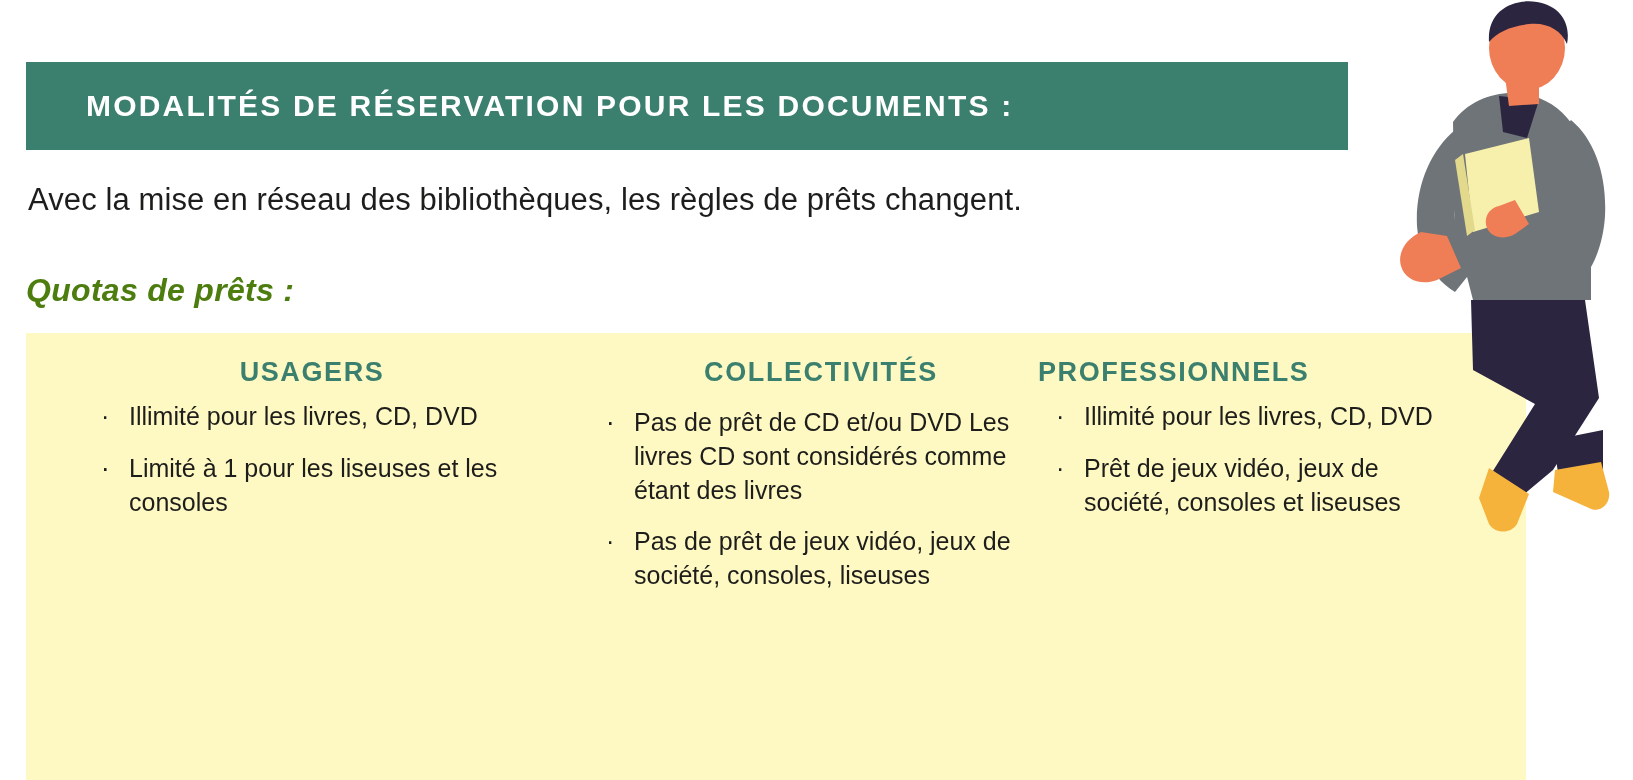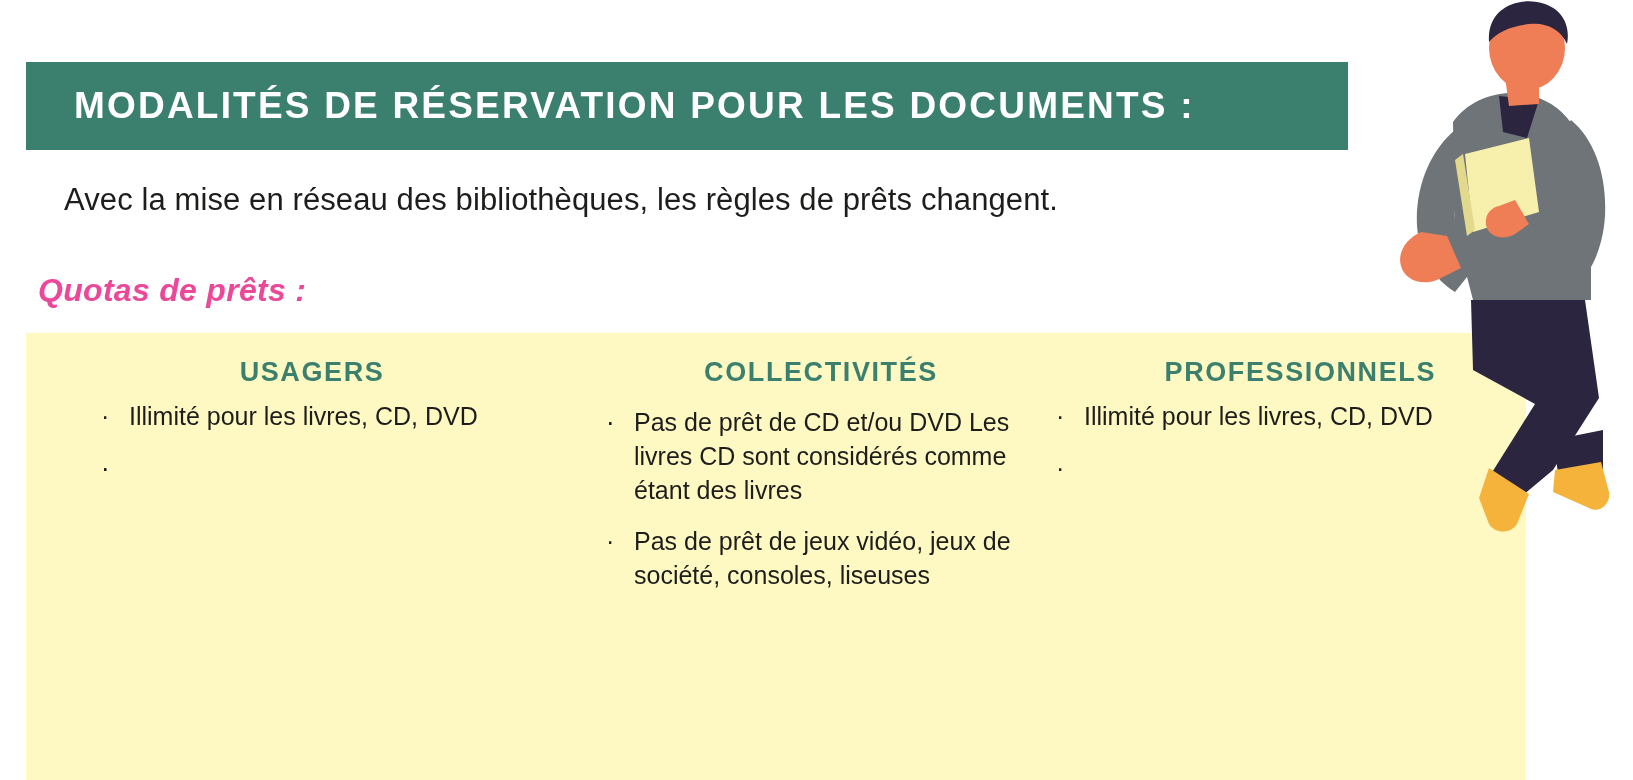--- a/index.html
+++ b/index.html
@@ -22,48 +22,47 @@
     left: 26px;
     top: 62px;
     width: 1322px;
     height: 88px;
     background: #3b7f6e;
     display: flex;
     align-items: center;
   }
   #title-text {
     color: #ffffff;
-    font-size: 37px;
+    font-size: 30px;
     font-weight: bold;
     letter-spacing: 2.2px;
-    padding-left: 48px;
+    padding-left: 60px;
     white-space: nowrap;
   }
 
   
   #intro {
     position: absolute;
     left: 28px;
     top: 182px;
     font-size: 31px;
     color: #1d1d1b;
     letter-spacing: 0.1px;
     white-space: nowrap;
-    margin-left: 36px;
   }
 
   
   #subtitle {
     position: absolute;
-    left: 38px;
+    left: 26px;
     top: 272px;
     font-size: 32px;
     font-weight: bold;
     font-style: italic;
-    color: #ec4899;
+    color: #4d7c0f;
     letter-spacing: 0.3px;
     white-space: nowrap;
   }
 
   
   #quota-panel {
     position: absolute;
     left: 26px;
     top: 333px;
     width: 1500px;
@@ -83,21 +82,21 @@
     text-align: center;
     color: #3b7f6e;
     font-size: 27px;
     font-weight: bold;
     letter-spacing: 1.6px;
     margin-top: 24px;
     margin-bottom: 12px;
     white-space: nowrap;
   }
   #col-usagers .col-head { padding-right: 8px; }
-  #col-profess .col-head { text-align: right; padding-left: 2px; }
+  #col-profess .col-head { text-align: left; padding-left: 2px; }
 
   ul.bullets {
     list-style: none;
     margin: 0;
     padding: 0;
   }
   ul.bullets li {
     position: relative;
     padding-left: 48px;
     margin-bottom: 18px;
@@ -135,38 +134,38 @@
 
 <div id="subtitle">Quotas de prêts :</div>
 
 <div id="quota-panel">
 
   <div class="column" id="col-usagers">
     <div class="col-head">USAGERS</div>
     <ul class="bullets">
       <li><span class="dot">·</span><span>Illimité pour les livres, CD, DVD</span></li>
       <li><span class="dot">·</span></li>
-      <li><span class="dot">·</span></li>
+      <li><span class="dot">·</span><span>Limité à 1 pour les liseuses et les consoles</span></li>
     </ul>
   </div>
 
   <div class="column" id="col-collect">
     <div class="col-head">COLLECTIVITÉS</div>
     <ul class="bullets">
       <li><span class="dot">·</span></li>
       <li><span class="dot">·</span><span>Pas de prêt de CD et/ou DVD Les livres CD sont considérés comme étant des livres</span></li>
       <li><span class="dot">·</span><span>Pas de prêt de jeux vidéo, jeux de société, consoles, liseuses</span></li>
     </ul>
   </div>
 
   <div class="column" id="col-profess">
     <div class="col-head">PROFESSIONNELS</div>
     <ul class="bullets">
       <li><span class="dot">·</span><span>Illimité pour les livres, CD, DVD</span></li>
-      <li><span class="dot">·</span></li>
+      <li><span class="dot">·</span><span>Prêt de jeux vidéo, jeux de société, consoles et liseuses</span></li>
     </ul>
   </div>
 
 </div>
 
 <svg id="illustration" viewBox="0 0 330 560" aria-hidden="true">
 
   <path d="M168 300 L282 300 L296 398 L250 470 L214 500 L188 474 L232 404 L170 370 Z" fill="#2b2540"></path>
 
   <path d="M250 440 L300 430 L300 470 L258 492 Z" fill="#2b2540"></path>

